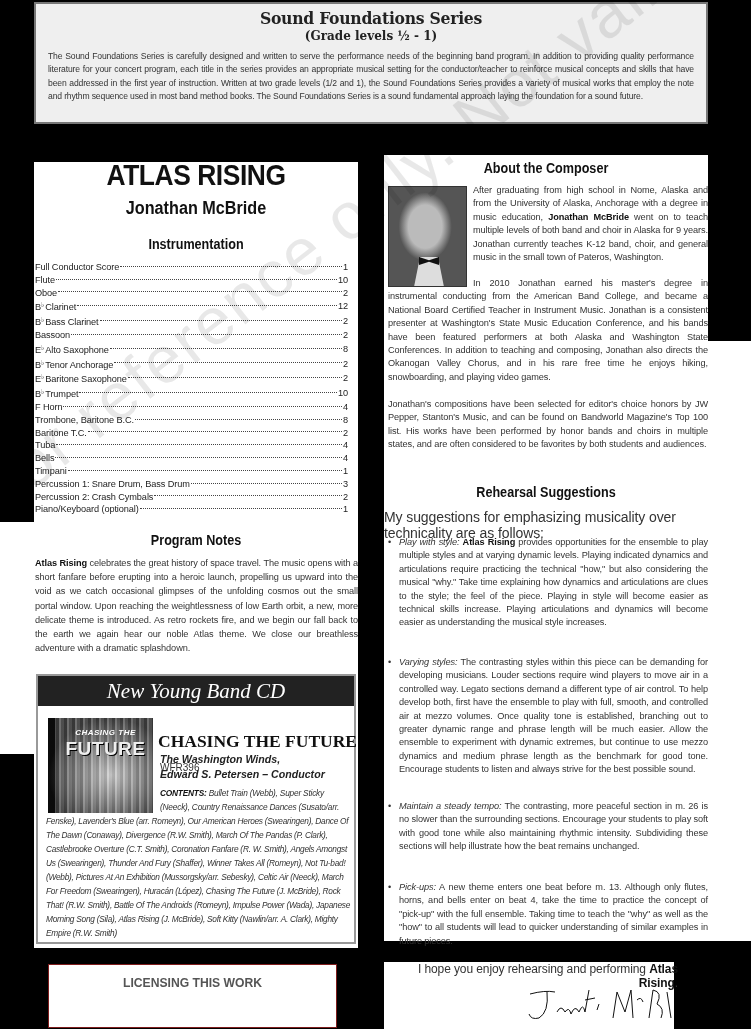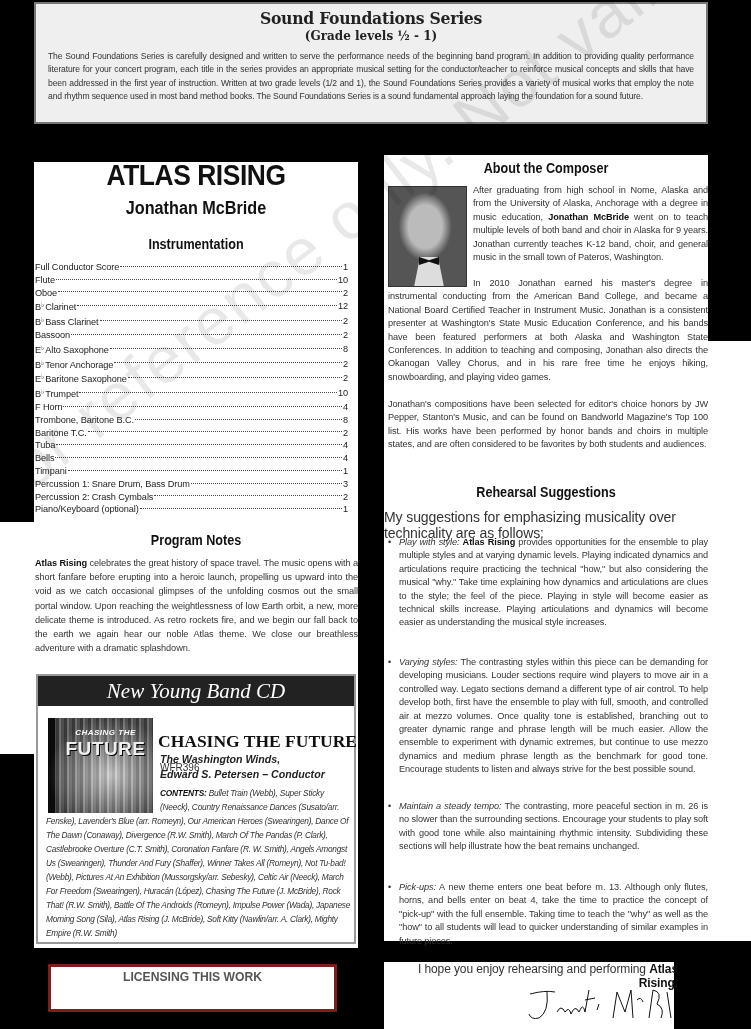--- a/index.html
+++ b/index.html
@@ -109,22 +109,22 @@
     position: absolute; left: 122px; top: 110px; width: 190px;
     font-style: italic; font-size: 8.3px; line-height: 14px; color: #333; letter-spacing: -0.2px;
   }
   #cd-contents-rest {
     position: absolute; left: 8px; top: 138px; width: 305px;
     font-style: italic; font-size: 8.3px; line-height: 14px; color: #333; letter-spacing: -0.25px;
   }
 
   
   #licensing-box {
-    left: 48px; top: 964px; width: 289px; height: 48px; background: #fff;
-    border: 3px solid #7f1d1d; text-align: center; padding-top: 2px;
+    left: 48px; top: 964px; width: 289px; height: 64px; background: #fff;
+    border: 1px solid #7f1d1d; text-align: center; padding-top: 10px;
   }
   #licensing-title { font-weight: bold; font-size: 13.5px; color: #555; transform: scaleX(0.9); line-height: 15px; }
   #licensing-body { font-weight: bold; font-style: italic; font-size: 9.6px; color: #555; line-height: 14px; }
 
   
   #about-heading { left: 384px; top: 160px; width: 324px; }
   #composer-photo {
     left: 388px; top: 186px; width: 79px; height: 101px;
     background: radial-gradient(ellipse 28px 36px at 47% 40%, #bbb 0 60%, #555 95%),
       linear-gradient(180deg, #333, #111);

